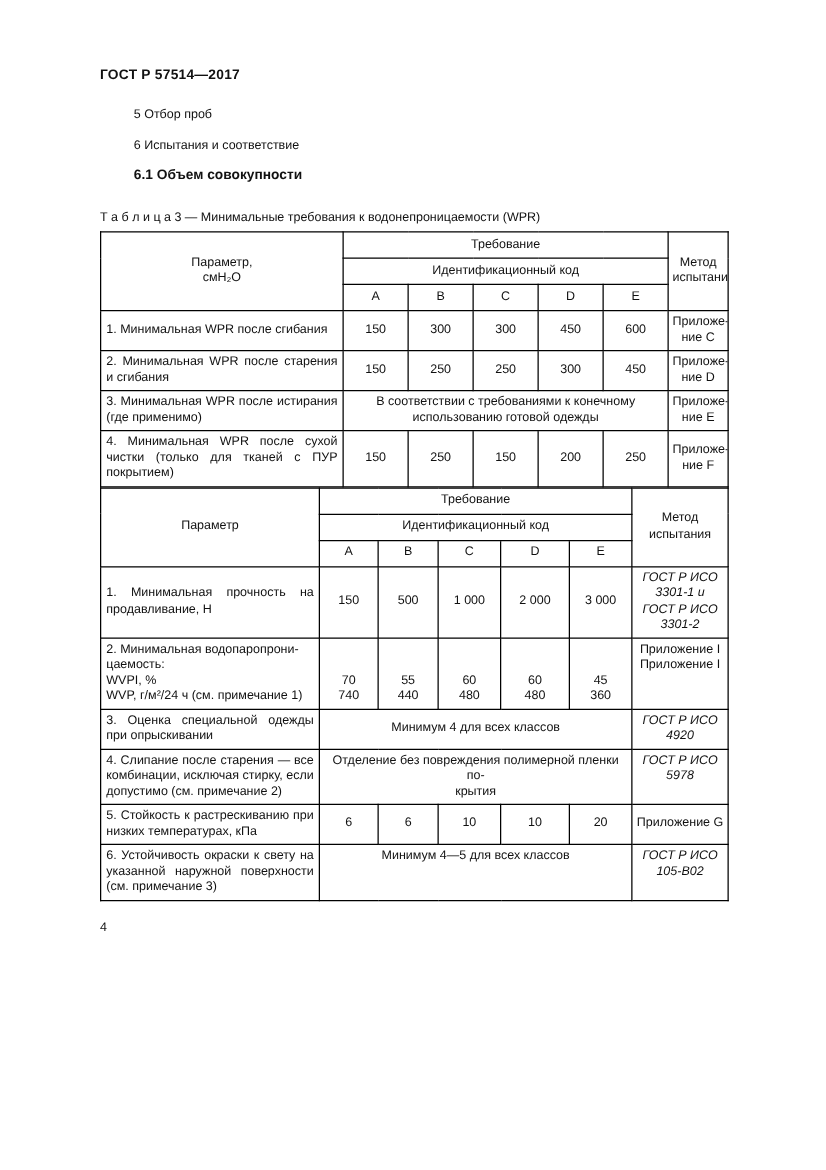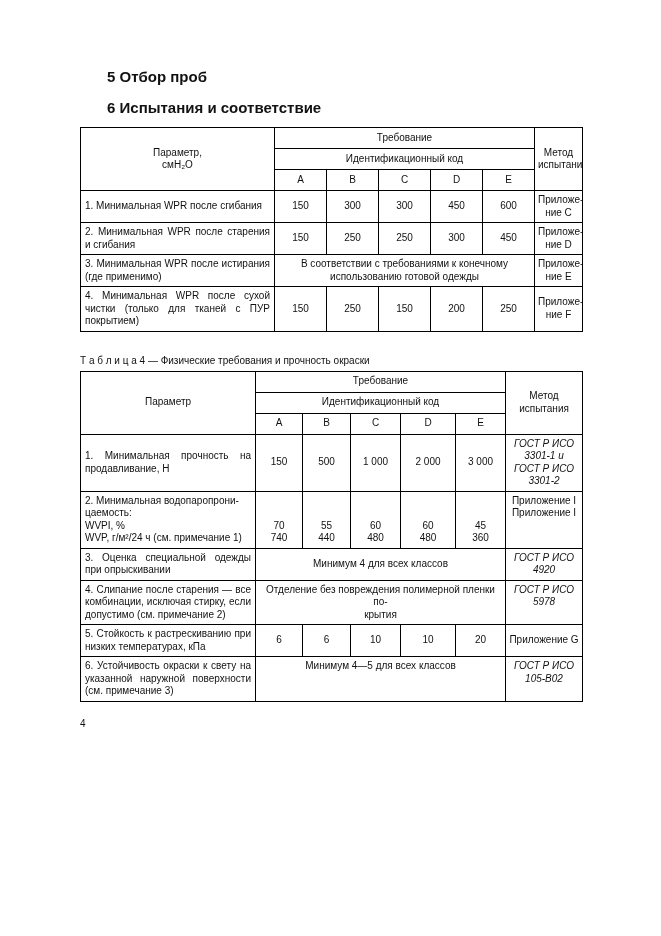--- a/index.html
+++ b/index.html
@@ -11,21 +11,21 @@
     margin: 0 auto;
     background: #ffffff;
     padding: 54px 79px 0 80px;
     overflow: hidden;
   }
   .doc-header {
     font-size: 11px; font-weight: bold; letter-spacing: 0.2px;
     margin-bottom: 20px;
   }
   .sec-title {
-    font-size: 15px; font-weight: bold;
+    font-size: 10px; font-weight: normal;
     margin: 14px 0 11px 0;
     padding-left: 27px;
   }
   .subsec-title {
     font-size: 11px; font-weight: bold;
     margin: 12px 0 5px 0;
     padding-left: 27px;
   }
   .para {
     font-size: 11px; line-height: 1.32;
@@ -62,25 +62,28 @@
   .page-num {
     font-size: 10px;
     margin-top: 16px;
   }
 </style>
 </head>
 <body>
 
 <div class="page">
 
+  <div class="doc-header">ГОСТ Р 57514—2017</div>
 
   <div class="sec-title">5 Отбор проб</div>
 
   <div class="sec-title">6 Испытания и соответствие</div>
-
+  <div class="subsec-title">6.1 Объем совокупности</div>
+
+  <div class="tbl-caption">Т а б л и ц а  3 — Минимальные требования к водонепроницаемости (WPR)</div>
 
   <table class="tbl">
     <colgroup>
       <col style="width:194px">
         <col style="width:52px">
         <col style="width:52px">
         <col style="width:52px">
         <col style="width:52px">
         <col style="width:52px">
         <col style="width:48px">
@@ -137,21 +140,20 @@
         <td class="c">250</td>
         <td class="c">150</td>
         <td class="c">200</td>
         <td class="c">250</td>
         <td class="c">Приложе-
 ние F</td>
       </tr>
     </tbody>
   </table>
 
-  <div class="tbl-caption">Т а б л и ц а 4  —  Физические требования и прочность окраски</div>
 
   <table class="tbl">
     <colgroup>
       <col style="width:175px">
         <col style="width:47px">
         <col style="width:48px">
         <col style="width:50px">
         <col style="width:55px">
         <col style="width:50px">
         <col style="width:77px">

